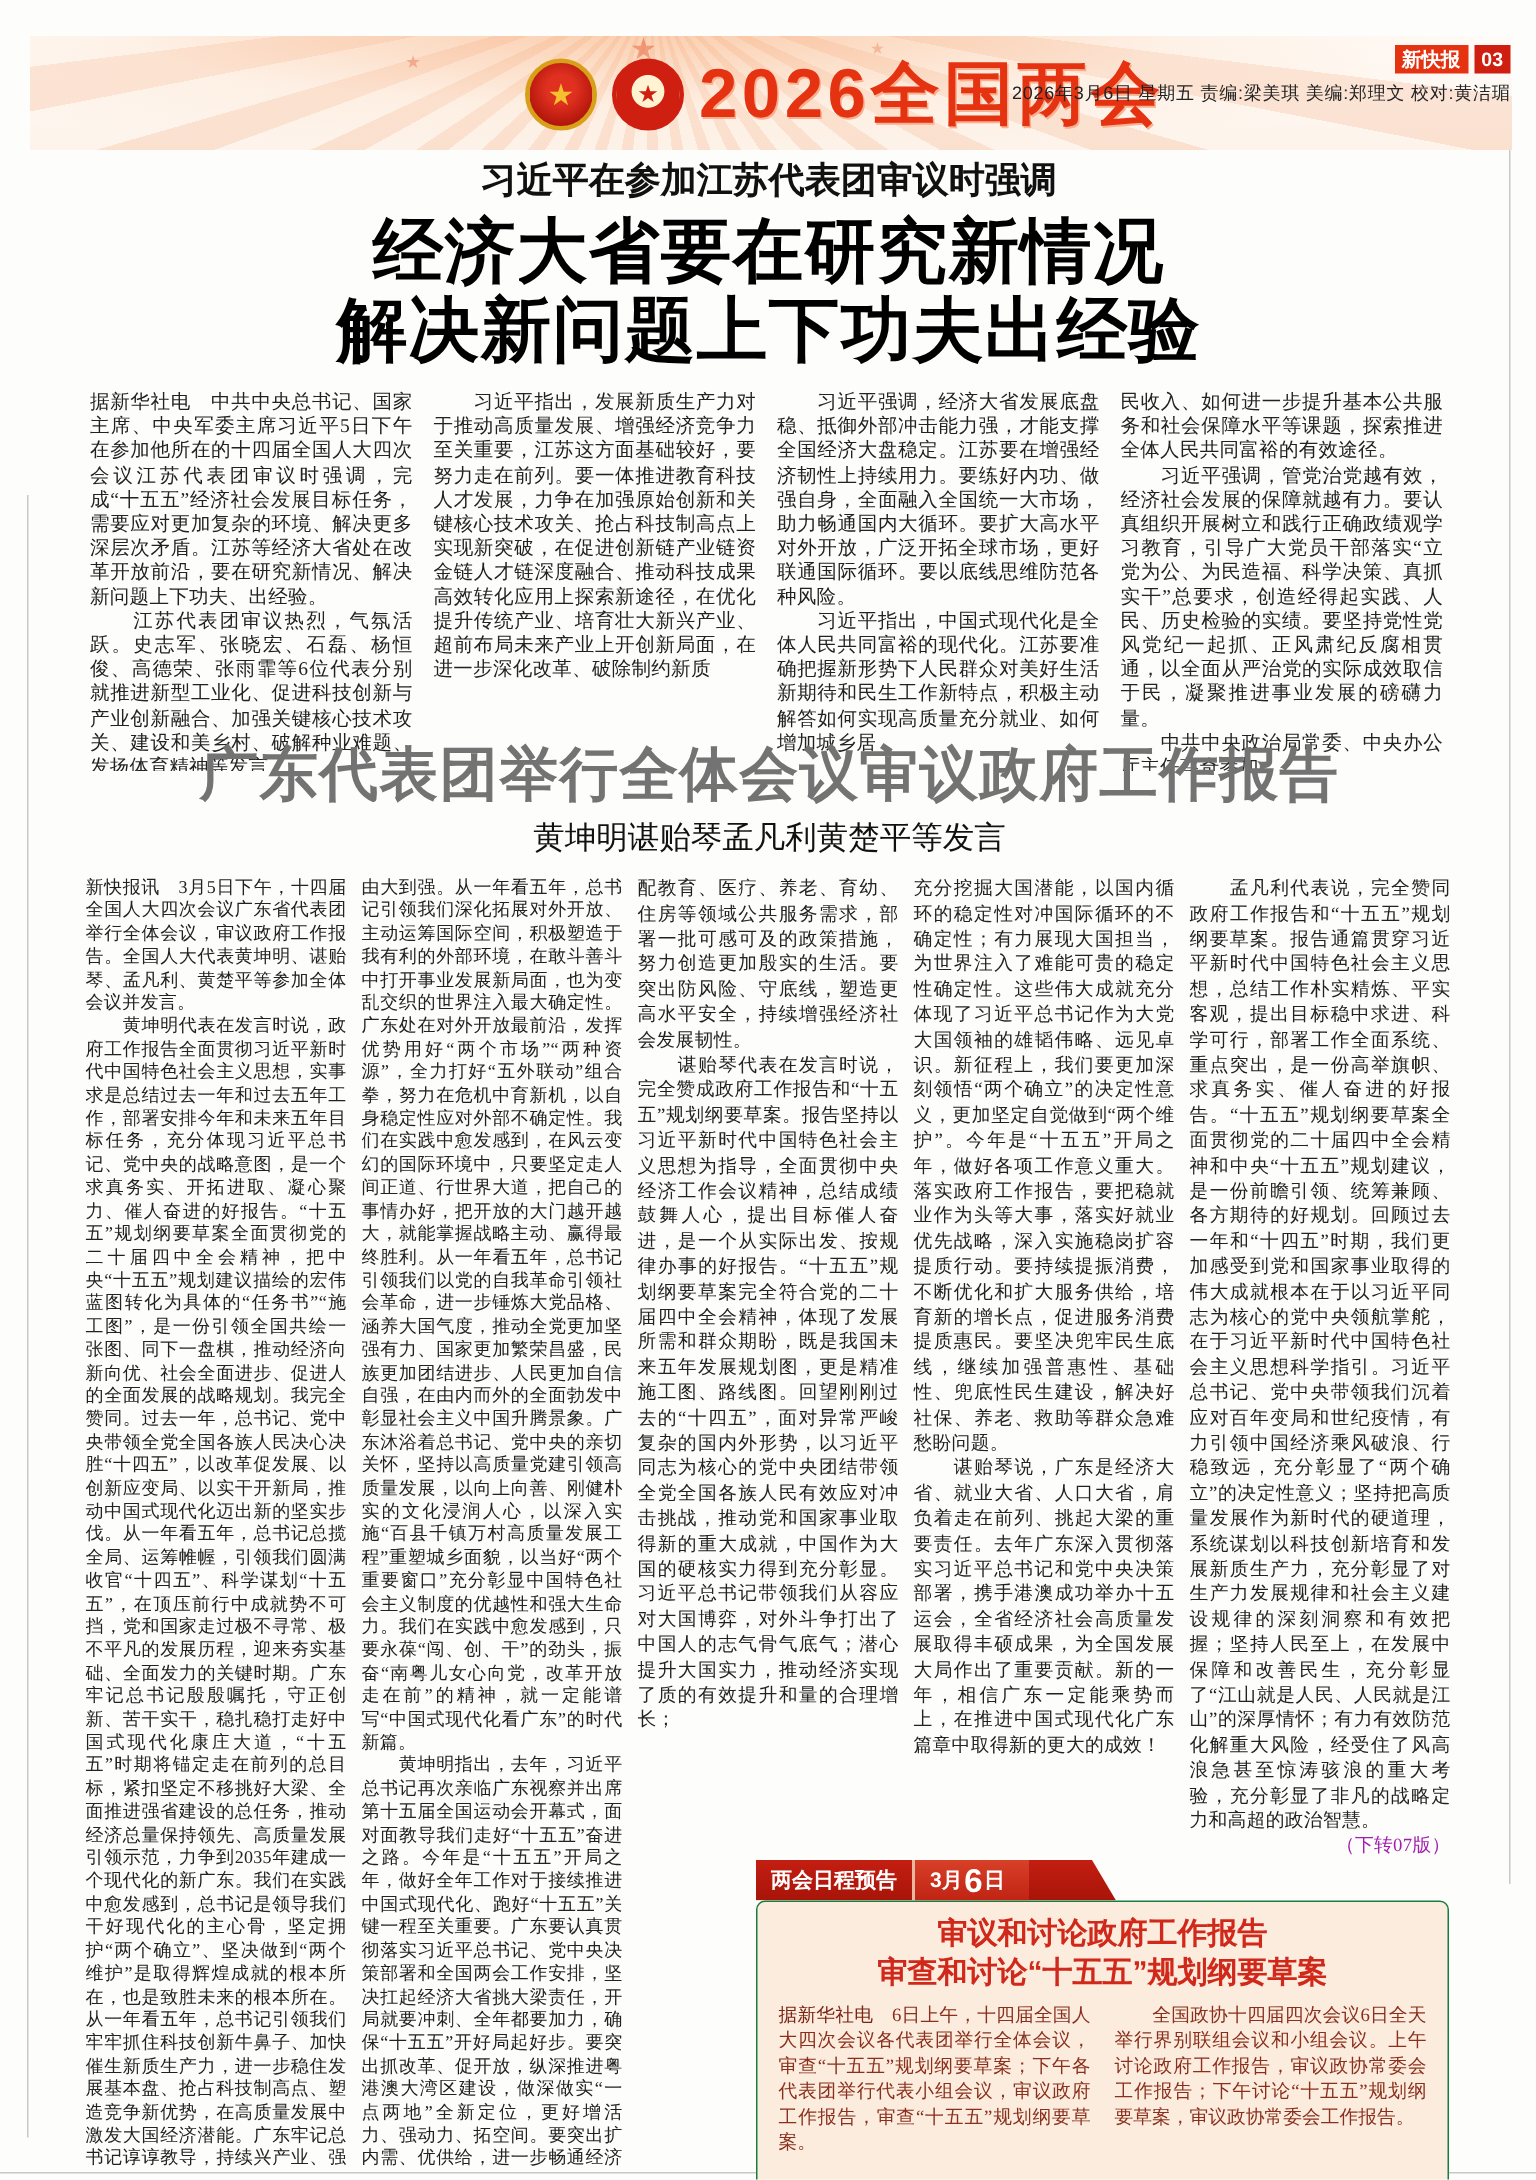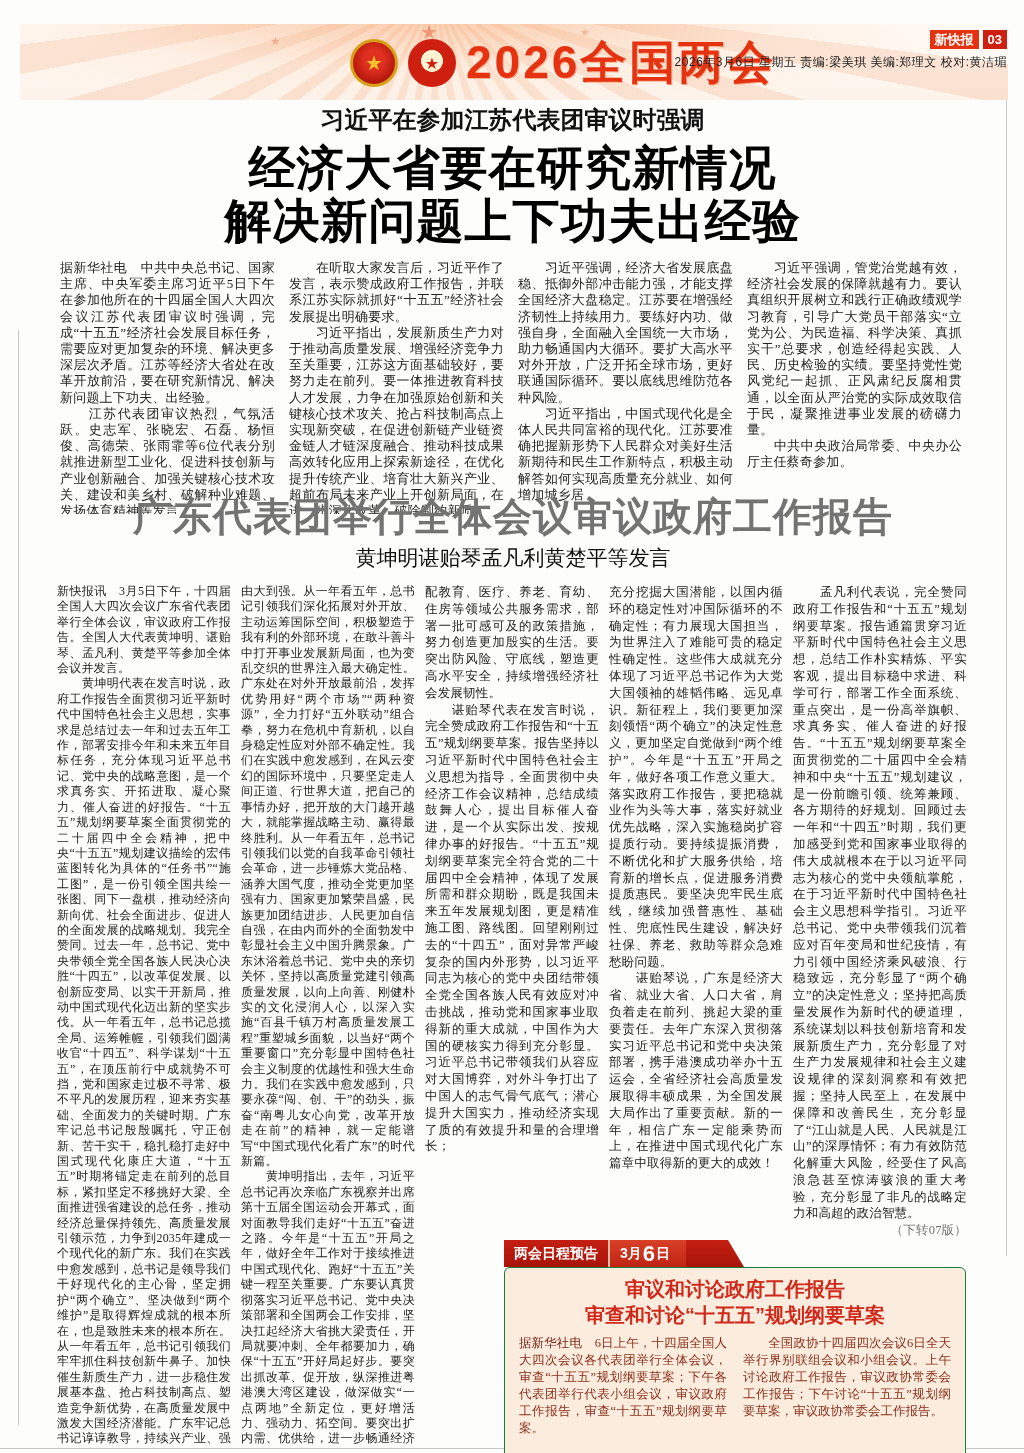--- a/index.html
+++ b/index.html
@@ -45,21 +45,21 @@
 
   
   .art2{position:absolute;left:57px;top:494px;width:912px;}
   .hl2{margin:0;text-align:center;font-weight:900;font-size:39px;line-height:46px;color:#737373;letter-spacing:1px;}
   .subhead{text-align:center;font-size:21px;margin-top:4px;color:#111;}
   .art2body{position:relative;margin-top:12px;height:862px;}
   .art2cols{gap:10px;}
   .art2cols .col{width:174px;overflow:hidden;font-size:12px;line-height:15.4px;letter-spacing:.2px;}
   .art2cols .col.tall{height:860px;}
   .art2cols .col.short{height:654px;font-size:12.5px;line-height:16.8px;}
-  .turnref{margin:0;text-align:right;color:#737373;}
+  .turnref{margin:0;text-align:right;color:#a21caf;}
 
   
   .sched{position:absolute;left:447px;top:656px;width:462px;height:204px;}
   .sched-tab{display:flex;align-items:stretch;height:27px;width:240px;
     background:linear-gradient(#c41e12,#a81408);clip-path:polygon(0 0,calc(100% - 16px) 0,100% 100%,0 100%);}
   .tab-label{display:flex;align-items:center;padding:0 10px;color:#fff;
     font-family:Liberation Serif, serif;font-weight:bold;font-size:14px;}
   .tab-date{display:flex;align-items:center;gap:1px;padding:0 16px 0 10px;color:#fff;
     font-family:"Liberation Sans",sans-serif;font-weight:bold;font-size:14px;border-left:2px solid #e8b9a0;
     background:linear-gradient(#d84028,#c02313);}
@@ -107,28 +107,28 @@
     <h1 class="hl1"><span>经济大省要在研究新情况</span><br>
       <span>解决新问题上下功夫出经验</span></h1>
     <div class="cols art1cols">
       <div class="col">
         <p class="para"><b class="lead">据新华社电</b><span>　中共中央总书记、国家主席、中央军委主席习近平5日下午在参加他所在的十四届全国人大四次会议江苏代表团审议时强调，完成“十五五”经济社会发展目标任务，需要应对更加复杂的环境、解决更多深层次矛盾。江苏等经济大省处在改革开放前沿，要在研究新情况、解决新问题上下功夫、出经验。</span></p>
         <div>
             <p class="para">　　江苏代表团审议热烈，气氛活跃。史志军、张晓宏、石磊、杨恒俊、高德荣、张雨霏等6位代表分别就推进新型工业化、促进科技创新与产业创新融合、加强关键核心技术攻关、建设和美乡村、破解种业难题、发扬体育精神等发言。</p>
           </div>
       </div>
       <div class="col">
-          <p class="para">　　在听取大家发言后，习近平作了发言，表示赞成政府工作报告，并联系江苏实际就抓好“十五五”经济社会发展提出明确要求。</p>
           <p class="para">　　习近平指出，发展新质生产力对于推动高质量发展、增强经济竞争力至关重要，江苏这方面基础较好，要努力走在前列。要一体推进教育科技人才发展，力争在加强原始创新和关键核心技术攻关、抢占科技制高点上实现新突破，在促进创新链产业链资金链人才链深度融合、推动科技成果高效转化应用上探索新途径，在优化提升传统产业、培育壮大新兴产业、超前布局未来产业上开创新局面，在进一步深化改革、破除制约新质</p>
         </div>
       <div class="col">
           <p class="para">　　习近平强调，经济大省发展底盘稳、抵御外部冲击能力强，才能支撑全国经济大盘稳定。江苏要在增强经济韧性上持续用力。要练好内功、做强自身，全面融入全国统一大市场，助力畅通国内大循环。要扩大高水平对外开放，广泛开拓全球市场，更好联通国际循环。要以底线思维防范各种风险。</p>
           <p class="para">　　习近平指出，中国式现代化是全体人民共同富裕的现代化。江苏要准确把握新形势下人民群众对美好生活新期待和民生工作新特点，积极主动解答如何实现高质量充分就业、如何增加城乡居</p>
         </div>
       <div class="col">
+          <p class="para">民收入、如何进一步提升基本公共服务和社会保障水平等课题，探索推进全体人民共同富裕的有效途径。</p>
           <p class="para">　　习近平强调，管党治党越有效，经济社会发展的保障就越有力。要认真组织开展树立和践行正确政绩观学习教育，引导广大党员干部落实“立党为公、为民造福、科学决策、真抓实干”总要求，创造经得起实践、人民、历史检验的实绩。要坚持党性党风党纪一起抓、正风肃纪反腐相贯通，以全面从严治党的实际成效取信于民，凝聚推进事业发展的磅礴力量。</p>
           <p class="para">　　中共中央政治局常委、中央办公厅主任蔡奇参加。</p>
         </div>
     </div>
   </section>
 
   <section class="art2">
     <h2 class="hl2">广东代表团举行全体会议审议政府工作报告</h2>
     <div class="subhead">黄坤明谌贻琴孟凡利黄楚平等发言</div>
     <div class="art2body">

